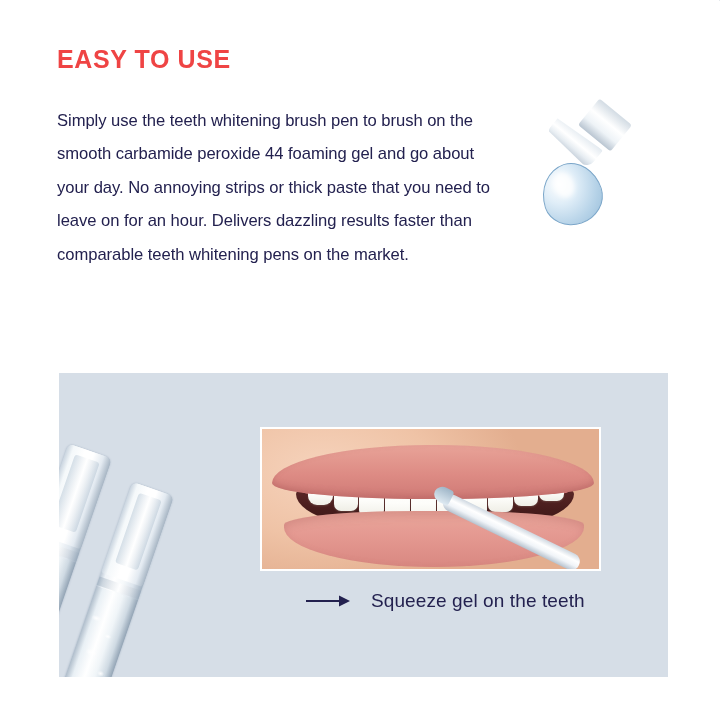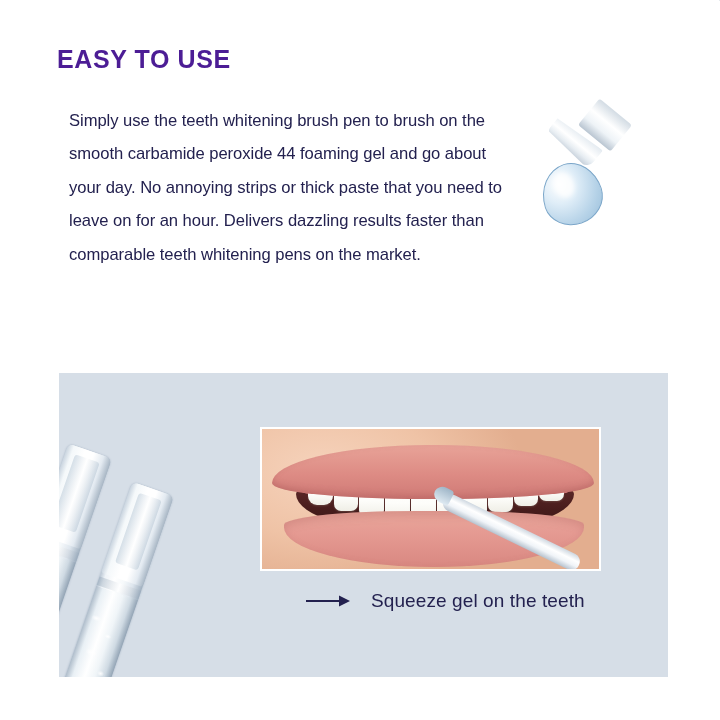--- a/index.html
+++ b/index.html
@@ -20,30 +20,30 @@
   .copy-block {
     position: absolute;
     left: 57px;
     top: 46px;
     width: 460px;
   }
   .heading {
     font-size: 25px;
     font-weight: bold;
     letter-spacing: 0.6px;
-    color: #4c1d95;
+    color: #ef4444;
     line-height: 1.1;
     margin: 0 0 30px 0;
     white-space: nowrap;
   }
   .paragraph {
     font-size: 16.6px;
     line-height: 33.5px;
     color: #23214f;
-    margin: 12px;
+    margin: 0;
     width: 452px;
     letter-spacing: -0.05px;
   }
 
   
   .hero-pen {
     position: absolute;
     left: 516px;
     top: 0px;
     width: 204px;

